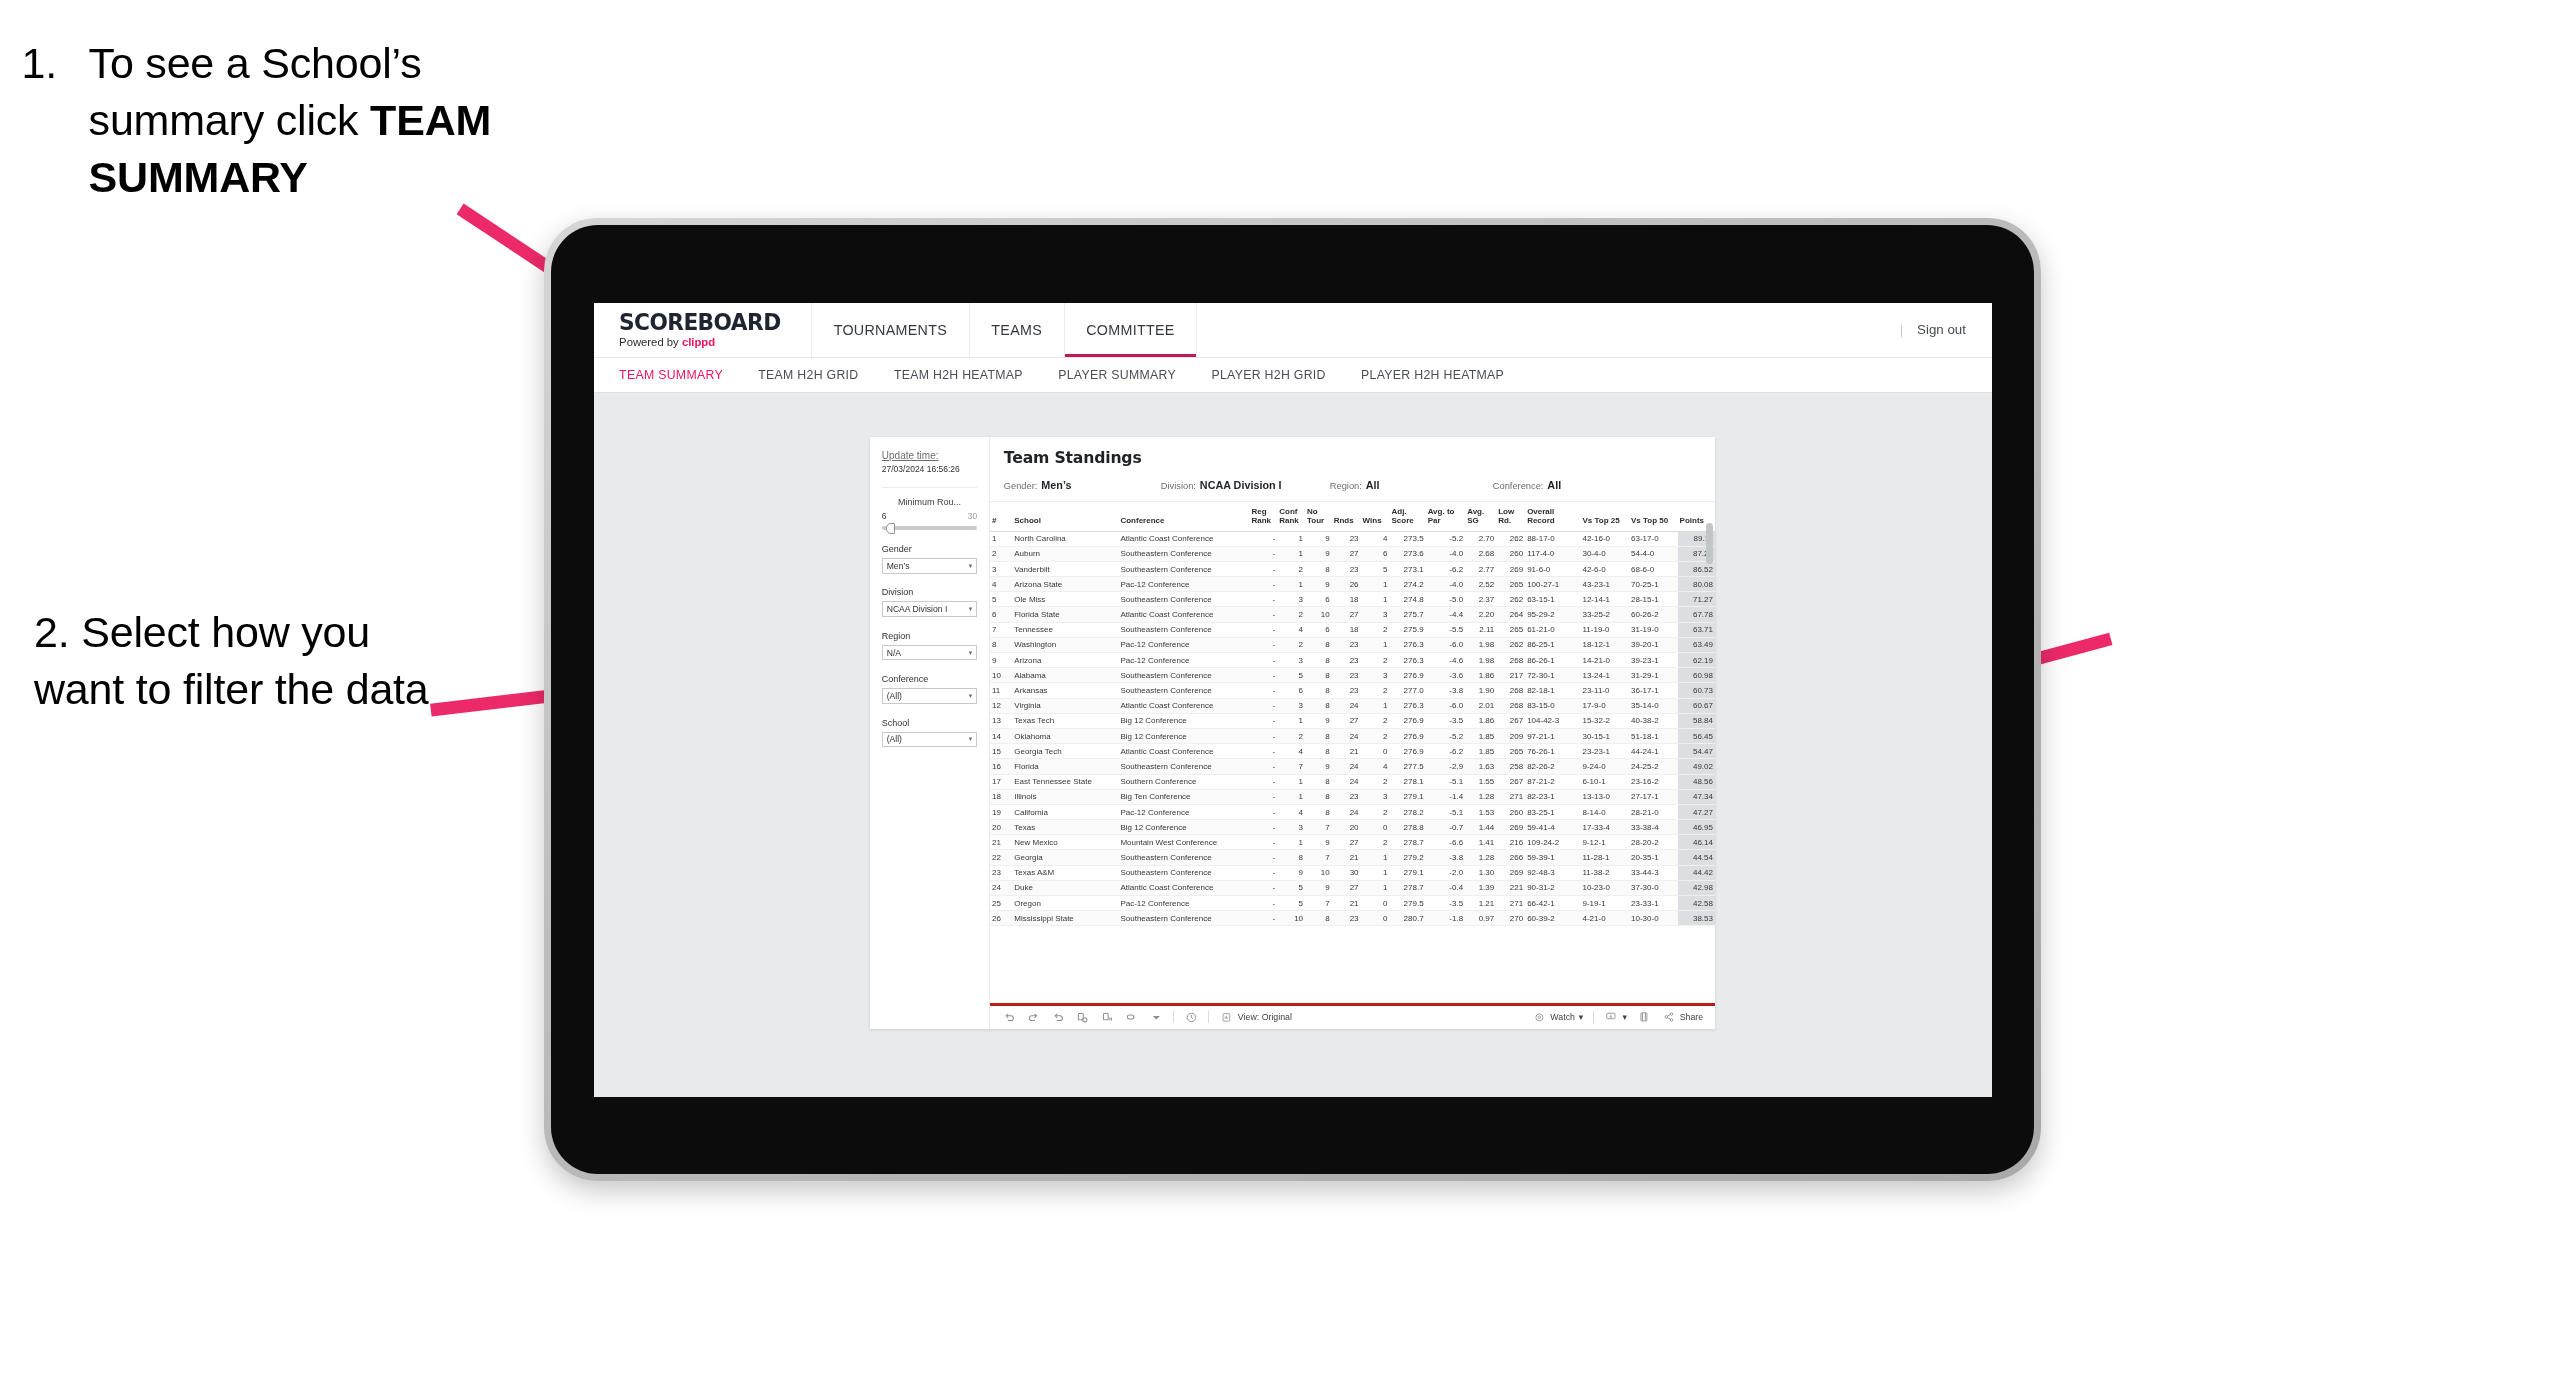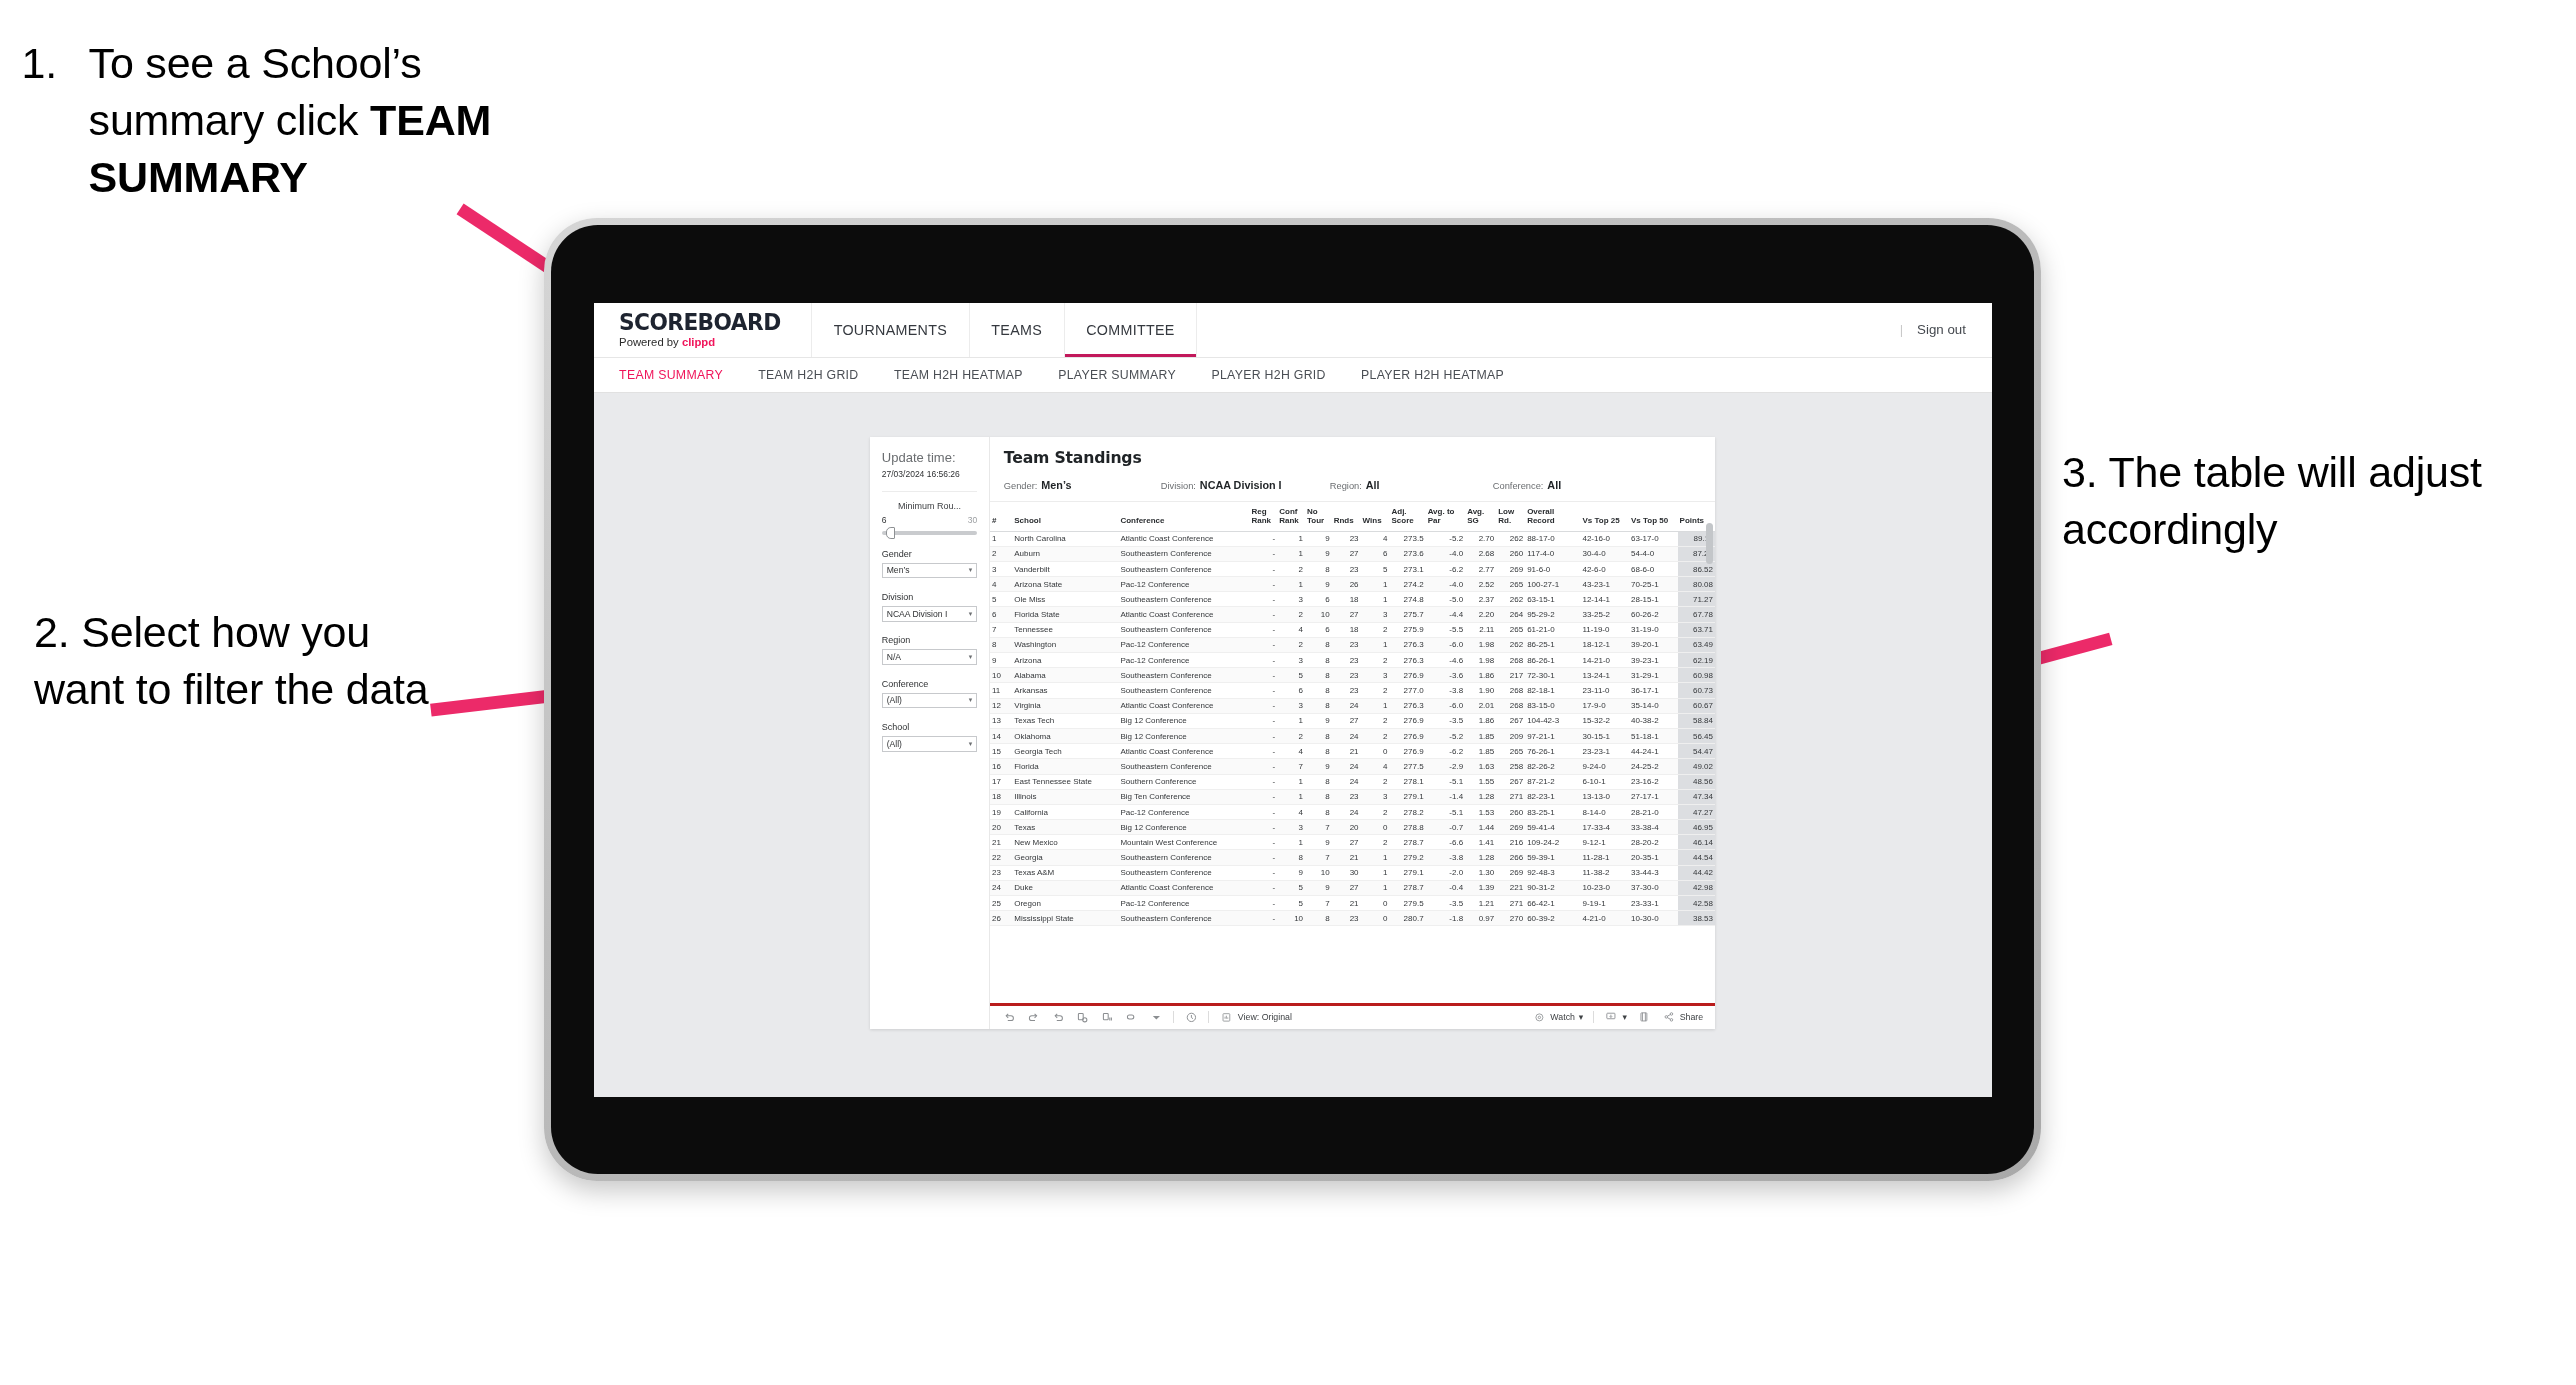--- a/index.html
+++ b/index.html
@@ -148,21 +148,21 @@
 
   
   .rail {
     width: 120px;
     border-right: 1px solid #e8e8e8;
     padding: 11.8px 11.8px 7.9px 11.8px;
     font-size: 8.8px;
     color: #2f3133;
     flex: 0 0 120px;
   }
-  .update-label { font-size: 13px; color: #6a6d70; line-height: 1.5; }
+  .update-label { font-size: 10px; color: #6a6d70; line-height: 1.5; text-decoration: underline; }
   .update-value { font-size: 8.5px; color: #2f3133; line-height: 1.5; }
   .rail-div { height: 1px; background: #ececec; margin: 10.8px 0 8.8px; }
 
   .slider-title {
     text-align: center; font-size: 9px; color: #3b3d40;
     margin-bottom: 3.9px; white-space: nowrap; overflow: hidden;
   }
   .slider-ends { display: flex; justify-content: space-between; font-size: 8.5px; }
   .slider-ends .lo { color: #2f3133; }
   .slider-ends .hi { color: #9b9ea1; }
@@ -277,21 +277,20 @@
 
 <div class="stage">
 
   <div class="anno anno-1">
     <span class="listnum">1.</span>
     <span class="body"><span>To see a School’s summary click </span><b>TEAM SUMMARY</b></span>
   </div>
 
   <div class="anno anno-2">2. Select how you want to filter the data</div>
 
-  <div class="anno anno-3">3. The table will adjust accordingly</div>
 
   <svg class="arrow" style="left:452px; top:201px;" width="236" height="157" viewBox="0 0 240 160">
     <defs>
       <marker id="ah1" markerWidth="6" markerHeight="6" refX="3" refY="3" orient="auto">
         <path d="M0,0 L6,3 L0,6 z" fill="#ec2a69"></path>
       </marker>
     </defs>
     <line x1="8" y1="8" x2="186" y2="126" stroke="#ec2a69" stroke-width="13" marker-end="url(#ah1)"></line>
   </svg>
 

